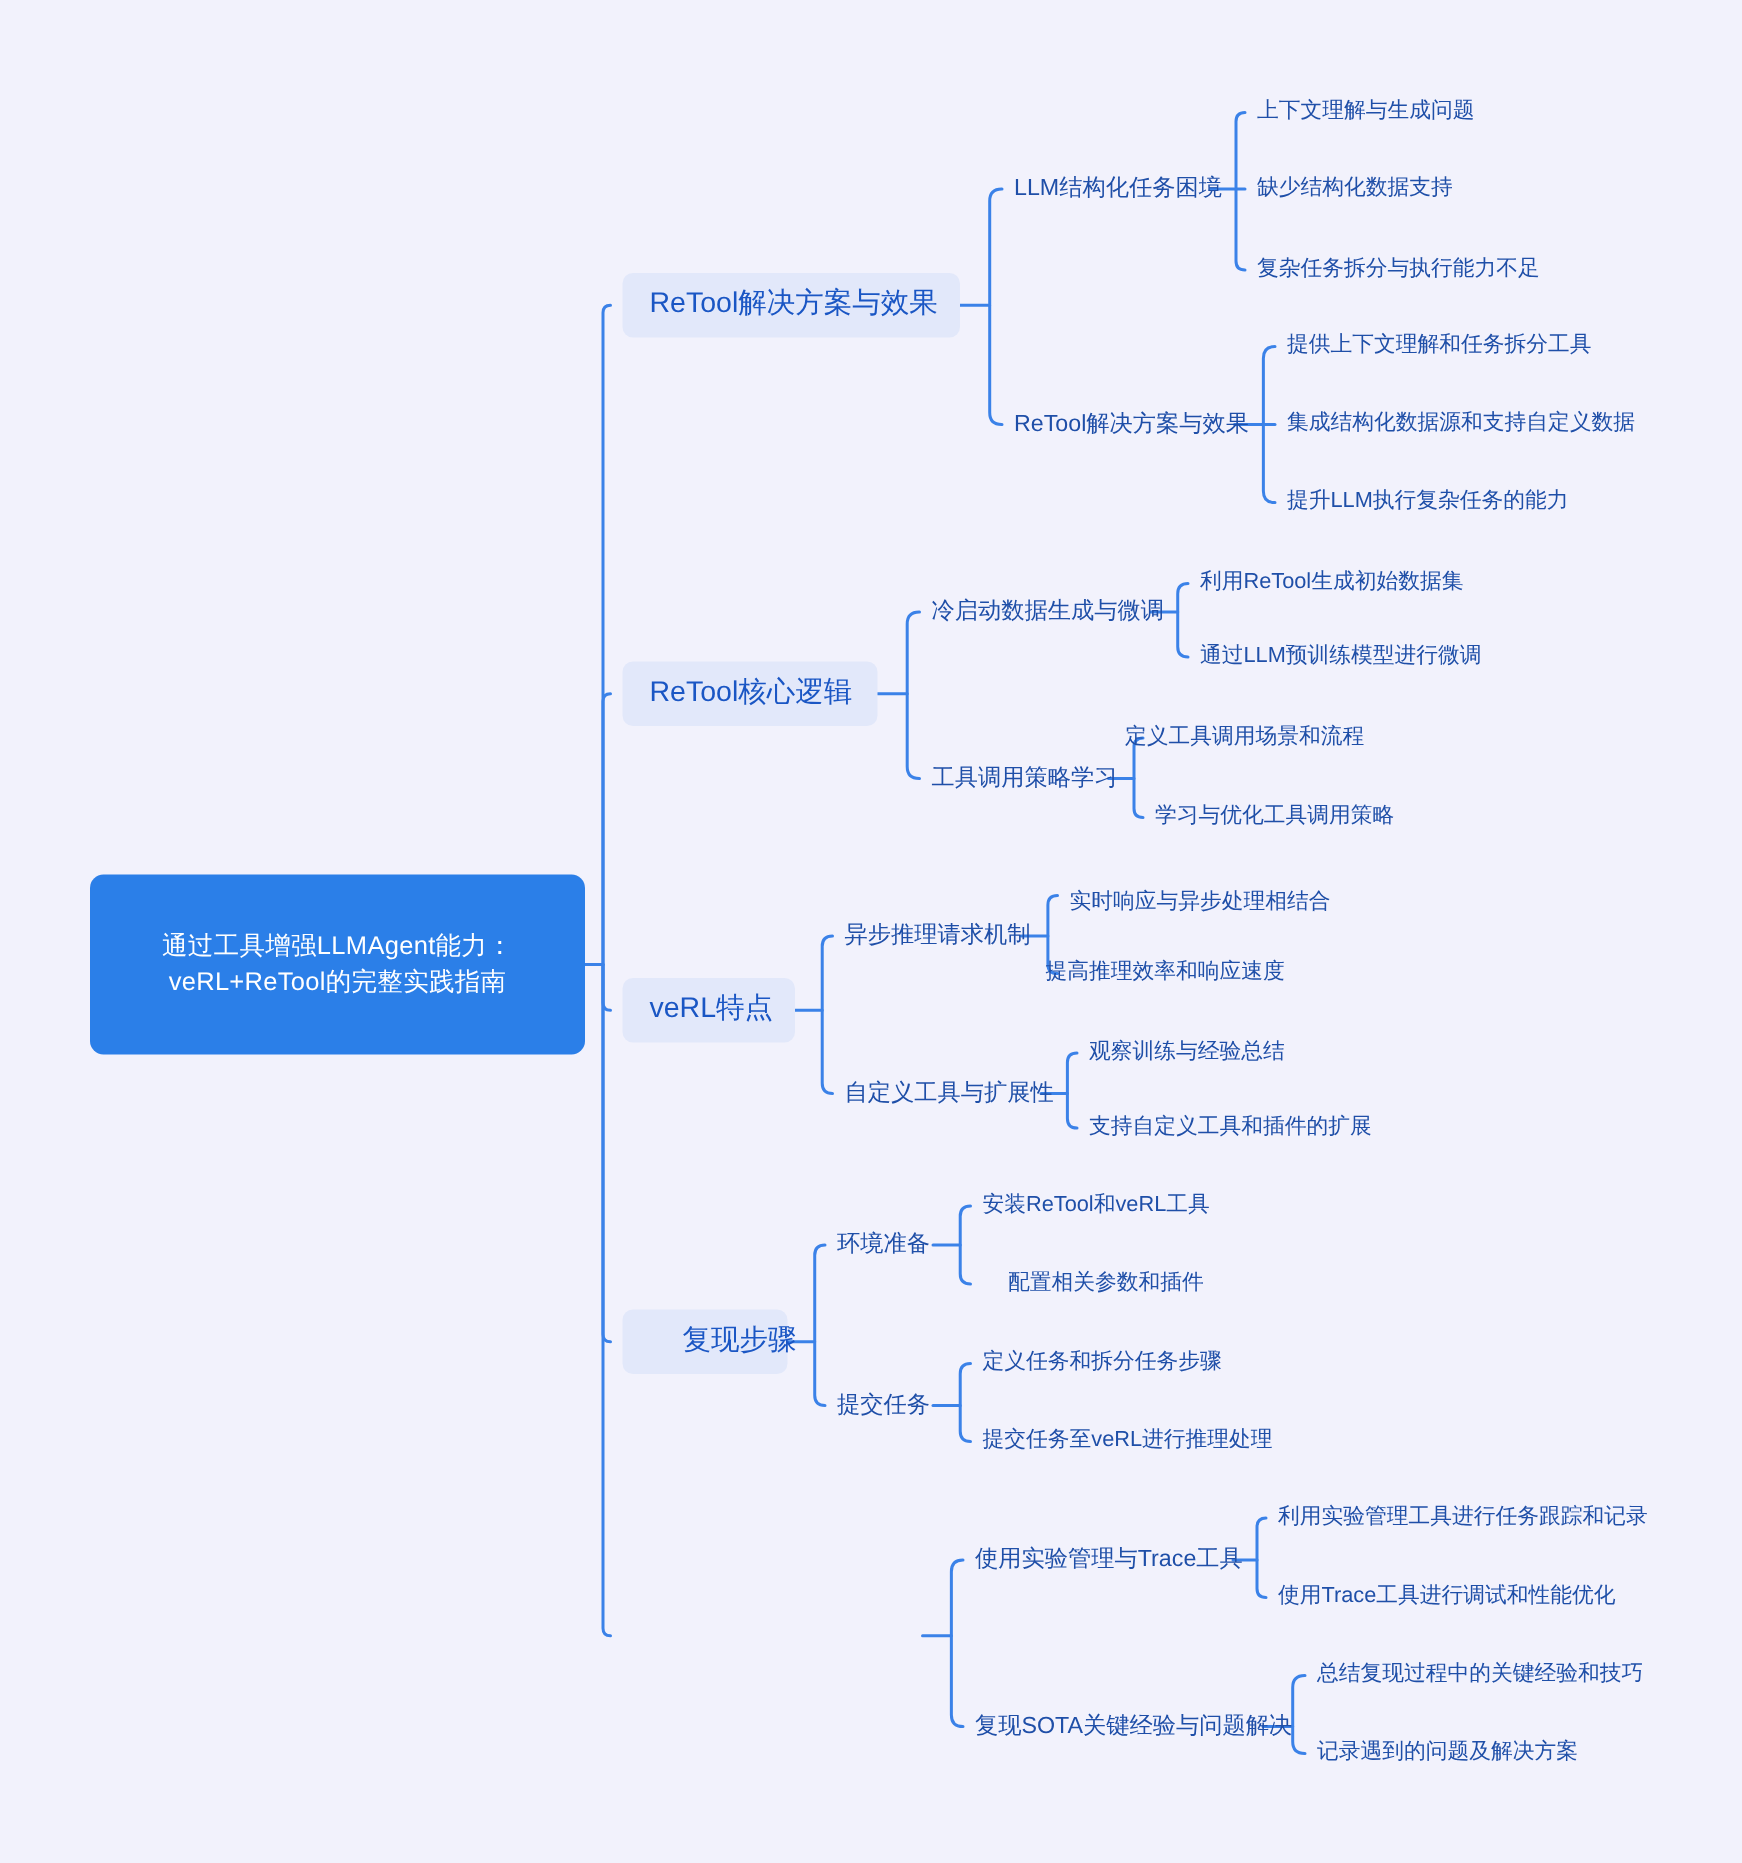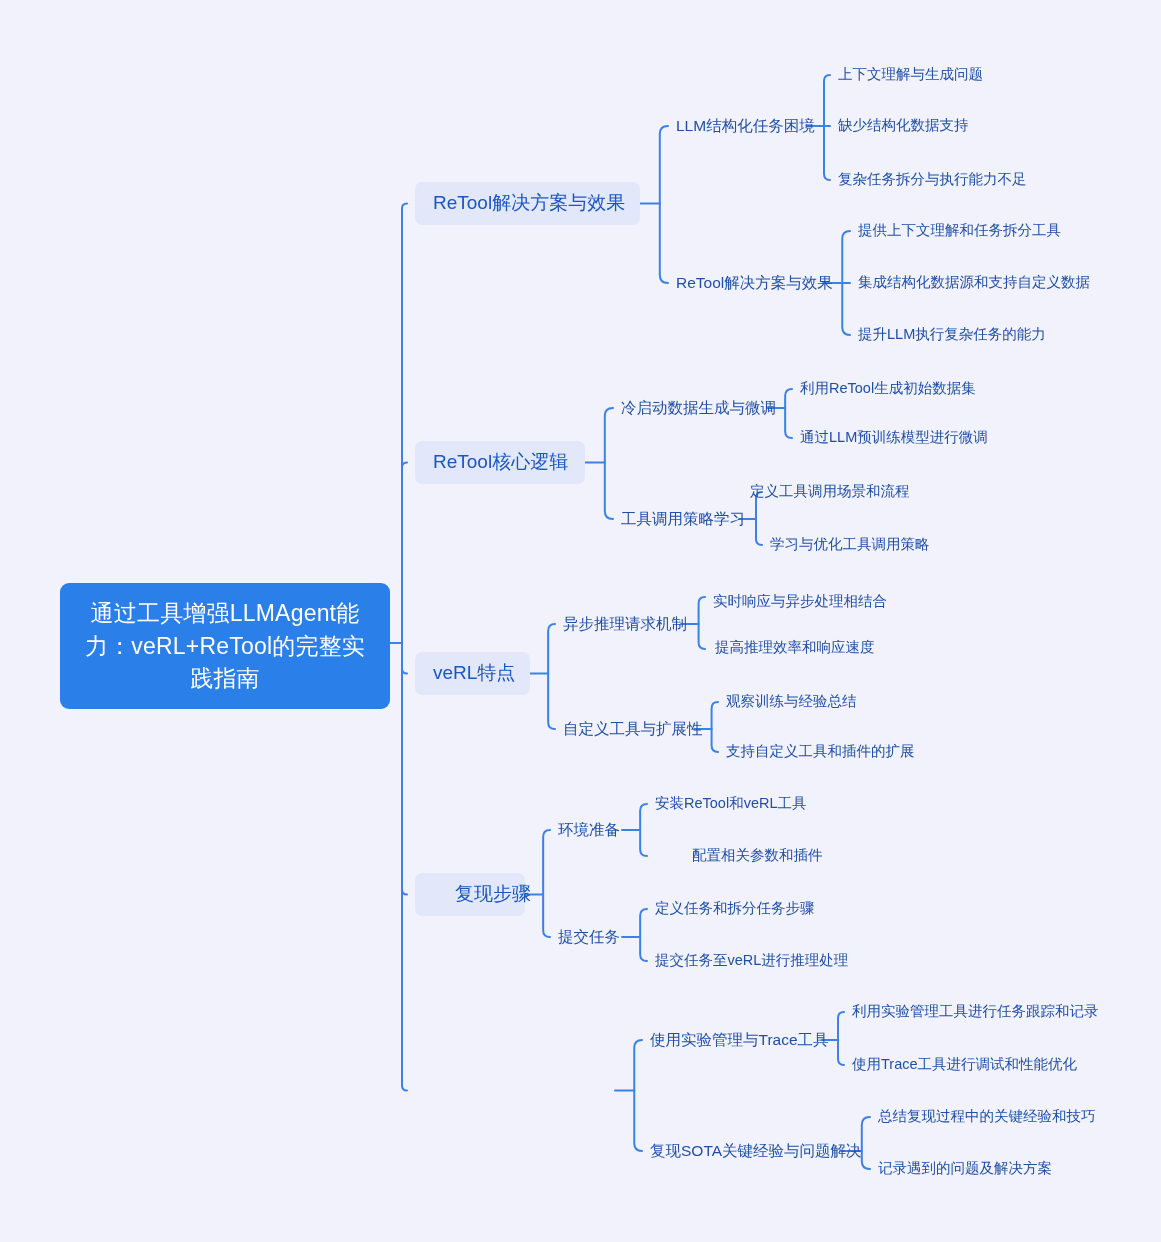--- a/index.html
+++ b/index.html
@@ -34,21 +34,21 @@
     box-sizing: border-box;
     display: flex;
     align-items: center;
   }
   
   .node.lv0 {
     background: #2b7fe8;
     color: #ffffff;
     border-radius: 9px;
     padding: 14px 22px;
-    font-size: 23px;
+    font-size: 17px;
     line-height: 1.42;
     white-space: normal;
     text-align: center;
     justify-content: center;
     letter-spacing: 0.2px;
   }
   
   .node.lv1 {
     background: #e2e8fa;
     color: #1a56c4;
@@ -185,42 +185,42 @@
     </div>
     <div class="node lv1" style="left: 415px; top: 652px; width: 115px; min-height: 43px;">
       <span class="node-label">veRL特点</span>
     </div>
     <div class="node lv2" style="left: 563px; top: 613px; width: 118px; min-height: 22px;">
       <span class="node-label">异步推理请求机制</span>
     </div>
     <div class="node lv3" style="left: 713px; top: 592px; width: 180px; min-height: 20px;">
       <span class="node-label">实时响应与异步处理相结合</span>
     </div>
-    <div class="node lv3" style="left: 715px; top: 639px; width: 165px; min-height: 20px; font-family: Liberation Mono, monospace;">
+    <div class="node lv3" style="left: 697px; top: 639px; width: 165px; min-height: 20px;">
       <span class="node-label">提高推理效率和响应速度</span>
     </div>
     <div class="node lv2" style="left: 563px; top: 718px; width: 131px; min-height: 22px;">
       <span class="node-label">自定义工具与扩展性</span>
     </div>
     <div class="node lv3" style="left: 726px; top: 692px; width: 150px; min-height: 20px;">
       <span class="node-label">观察训练与经验总结</span>
     </div>
     <div class="node lv3" style="left: 726px; top: 742px; width: 195px; min-height: 20px;">
       <span class="node-label">支持自定义工具和插件的扩展</span>
     </div>
     <div class="node lv1" style="left: 415px; top: 873px; width: 110px; min-height: 43px; padding-left: 40px;">
       <span class="node-label">复现步骤</span>
     </div>
     <div class="node lv2" style="left: 558px; top: 819px; width: 64px; min-height: 22px;">
       <span class="node-label">环境准备</span>
     </div>
     <div class="node lv3" style="left: 655px; top: 794px; width: 155px; min-height: 20px;">
       <span class="node-label">安装ReTool和veRL工具</span>
     </div>
-    <div class="node lv3" style="left: 692px; top: 846px; width: 135px; min-height: 20px; text-align: right;">
+    <div class="node lv3" style="left: 672px; top: 846px; width: 135px; min-height: 20px; text-align: right;">
       <span class="node-label">配置相关参数和插件</span>
     </div>
     <div class="node lv2" style="left: 558px; top: 926px; width: 64px; min-height: 22px;">
       <span class="node-label">提交任务</span>
     </div>
     <div class="node lv3" style="left: 655px; top: 899px; width: 165px; min-height: 20px;">
       <span class="node-label">定义任务和拆分任务步骤</span>
     </div>
     <div class="node lv3" style="left: 655px; top: 951px; width: 192px; min-height: 20px;">
       <span class="node-label">提交任务至veRL进行推理处理</span>

